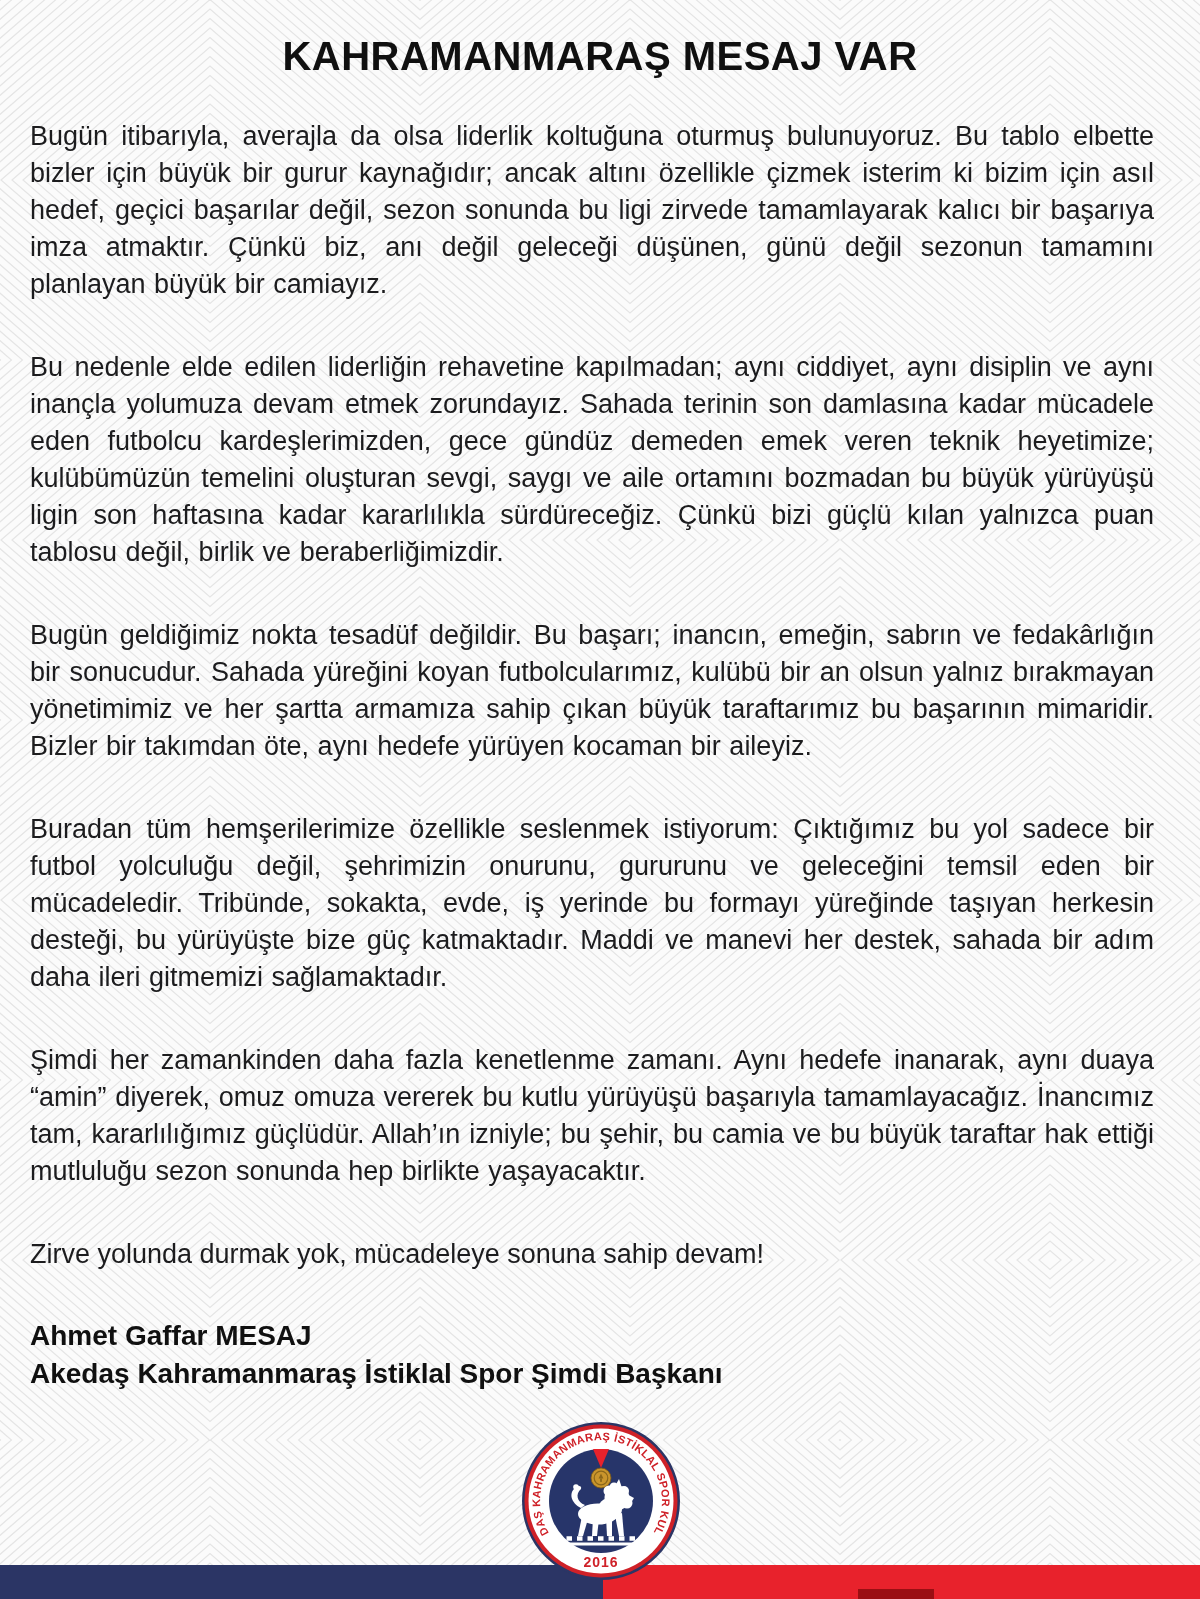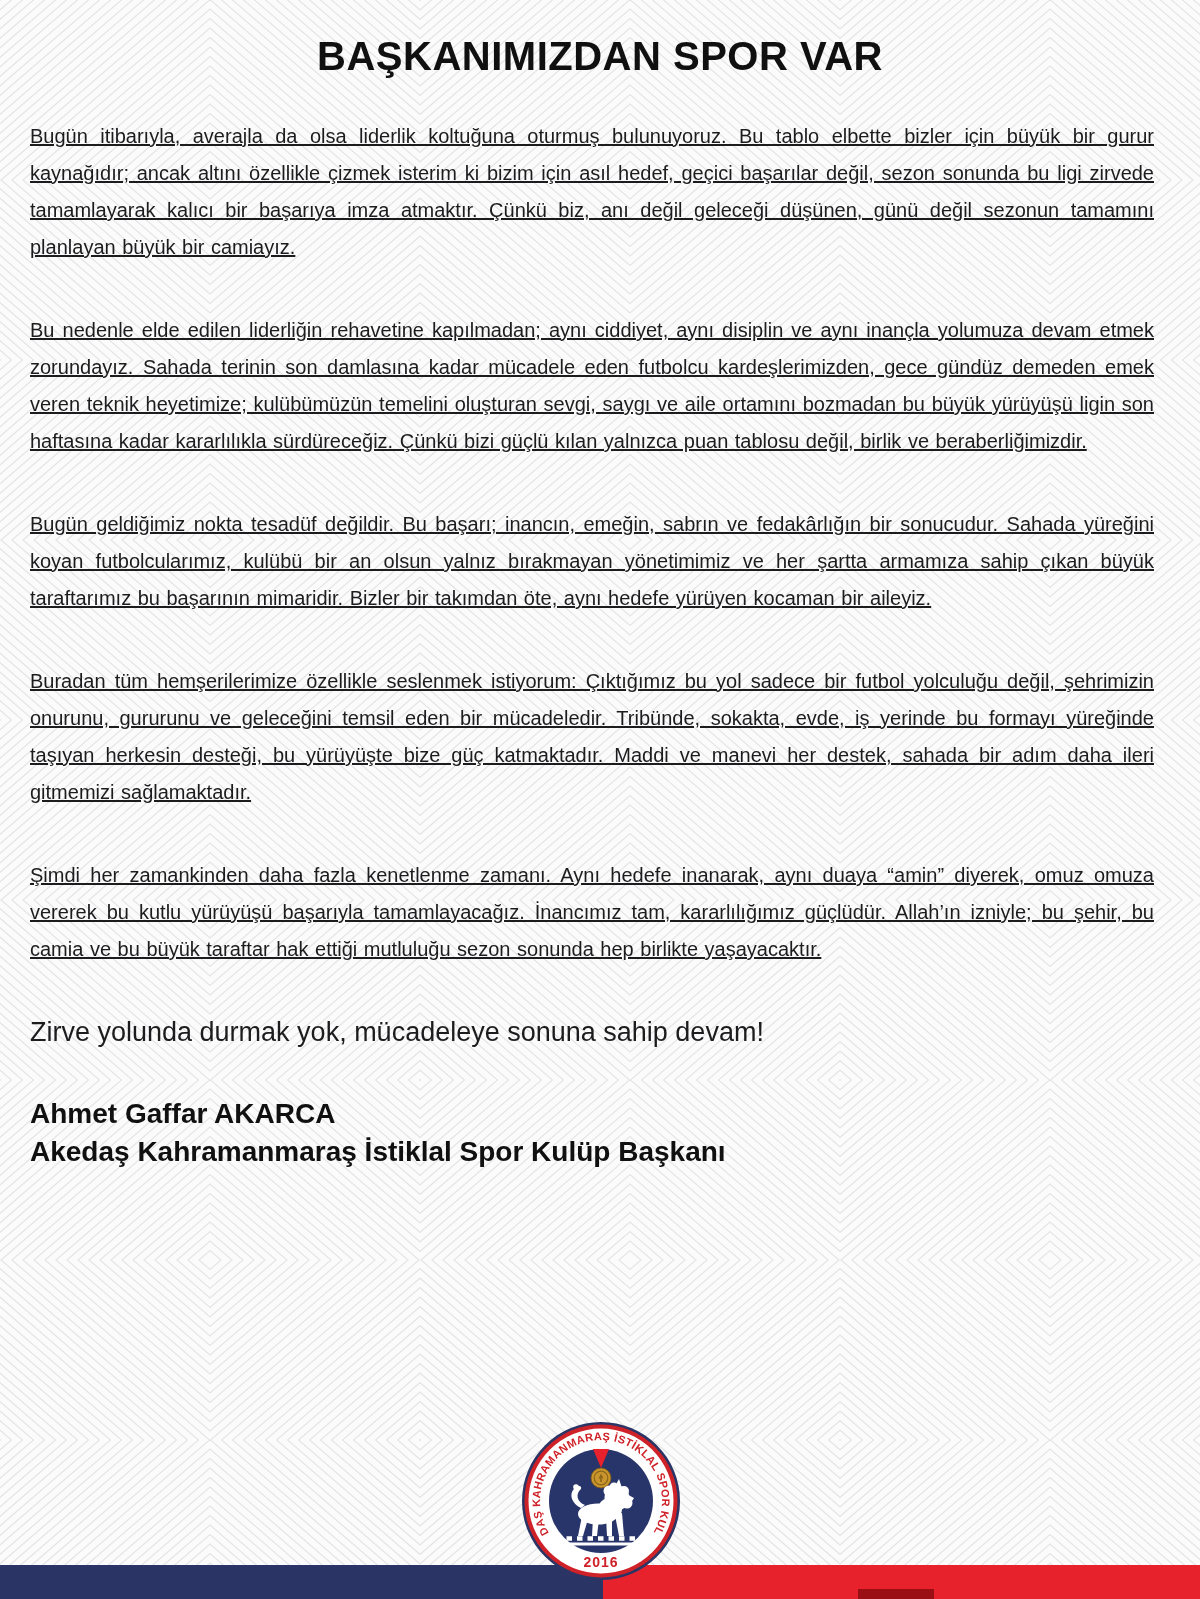--- a/index.html
+++ b/index.html
@@ -11,22 +11,22 @@
   .bg-svg{position:absolute;left:0;top:0;z-index:0;display:block;}
   .content{
     position:absolute;left:30px;top:0;width:1140px;z-index:2;
     color:var(--text,#1c1c1e);
   }
   .page-title{
     text-align:center;font-size:40px;font-weight:bold;color:#101010;
     letter-spacing:.5px;margin:34px 0 40px 0;line-height:44px;
   }
   p.body-par{
-    font-size:20px;line-height:37px;text-align:justify;
-    margin:0 16px 46px 0;word-spacing:1px;text-decoration:underline;
+    font-size:27px;line-height:37px;text-align:justify;
+    margin:0 16px 46px 0;word-spacing:1px;
   }
   p.closing-par{
     font-size:27px;line-height:37px;text-align:left;margin:0 0 44px 0;
   }
   .signature{margin:0;}
   .sig-name,.sig-role{font-size:28px;line-height:38px;font-weight:bold;color:#101010;}
   .footer-bar-left{
     position:absolute;left:0;bottom:0;width:603px;height:34px;z-index:1;
     background:var(--navy,#2b3565);
   }
@@ -96,30 +96,30 @@
           <path d="M -219,180 L 210,-190.5 L 639,180 L 210,550.5 Z"></path>
           <path d="M -230,180 L 210,-200 L 650,180 L 210,560 Z"></path>
         </g>
     </pattern>
   </defs>
   <rect width="1200" height="1599" fill="#fbfbfb"></rect>
   <rect width="1200" height="1599" fill="url(#zigzag)"></rect>
 </svg>
 
 <div class="content">
-  <h1 class="page-title">BAŞKANIMIZDAN SPOR VAR</h1>
+  <h1 class="page-title">KAHRAMANMARAŞ MESAJ VAR</h1>
   <p class="body-par">Bugün itibarıyla, averajla da olsa liderlik koltuğuna oturmuş bulunuyoruz. Bu tablo elbette bizler için büyük bir gurur kaynağıdır; ancak altını özellikle çizmek isterim ki bizim için asıl hedef, geçici başarılar değil, sezon sonunda bu ligi zirvede tamamlayarak kalıcı bir başarıya imza atmaktır. Çünkü biz, anı değil geleceği düşünen, günü değil sezonun tamamını planlayan büyük bir camiayız.</p>
   <p class="body-par">Bu nedenle elde edilen liderliğin rehavetine kapılmadan; aynı ciddiyet, aynı disiplin ve aynı inançla yolumuza devam etmek zorundayız. Sahada terinin son damlasına kadar mücadele eden futbolcu kardeşlerimizden, gece gündüz demeden emek veren teknik heyetimize; kulübümüzün temelini oluşturan sevgi, saygı ve aile ortamını bozmadan bu büyük yürüyüşü ligin son haftasına kadar kararlılıkla sürdüreceğiz. Çünkü bizi güçlü kılan yalnızca puan tablosu değil, birlik ve beraberliğimizdir.</p>
   <p class="body-par">Bugün geldiğimiz nokta tesadüf değildir. Bu başarı; inancın, emeğin, sabrın ve fedakârlığın bir sonucudur. Sahada yüreğini koyan futbolcularımız, kulübü bir an olsun yalnız bırakmayan yönetimimiz ve her şartta armamıza sahip çıkan büyük taraftarımız bu başarının mimaridir. Bizler bir takımdan öte, aynı hedefe yürüyen kocaman bir aileyiz.</p>
   <p class="body-par">Buradan tüm hemşerilerimize özellikle seslenmek istiyorum: Çıktığımız bu yol sadece bir futbol yolculuğu değil, şehrimizin onurunu, gururunu ve geleceğini temsil eden bir mücadeledir. Tribünde, sokakta, evde, iş yerinde bu formayı yüreğinde taşıyan herkesin desteği, bu yürüyüşte bize güç katmaktadır. Maddi ve manevi her destek, sahada bir adım daha ileri gitmemizi sağlamaktadır.</p>
   <p class="body-par">Şimdi her zamankinden daha fazla kenetlenme zamanı. Aynı hedefe inanarak, aynı duaya “amin” diyerek, omuz omuza vererek bu kutlu yürüyüşü başarıyla tamamlayacağız. İnancımız tam, kararlılığımız güçlüdür. Allah’ın izniyle; bu şehir, bu camia ve bu büyük taraftar hak ettiği mutluluğu sezon sonunda hep birlikte yaşayacaktır.</p>
   <p class="closing-par">Zirve yolunda durmak yok, mücadeleye sonuna sahip devam!</p>
   <div class="signature">
-    <div class="sig-name">Ahmet Gaffar AKARCA</div>
-    <div class="sig-role">Akedaş Kahramanmaraş İstiklal Spor Kulüp Başkanı</div>
+    <div class="sig-name">Ahmet Gaffar MESAJ</div>
+    <div class="sig-role">Akedaş Kahramanmaraş İstiklal Spor Şimdi Başkanı</div>
   </div>
 </div>
 
 <div class="footer-bar-left"></div>
 <div class="footer-bar-right"></div>
 <div class="footer-accent"></div>
 
 <svg class="club-logo" width="160" height="160" viewBox="-80 -80 160 160">
   <defs>
     <path id="ringPath" d="M -50,35 A 61,61 0 1 1 50,35"></path>

